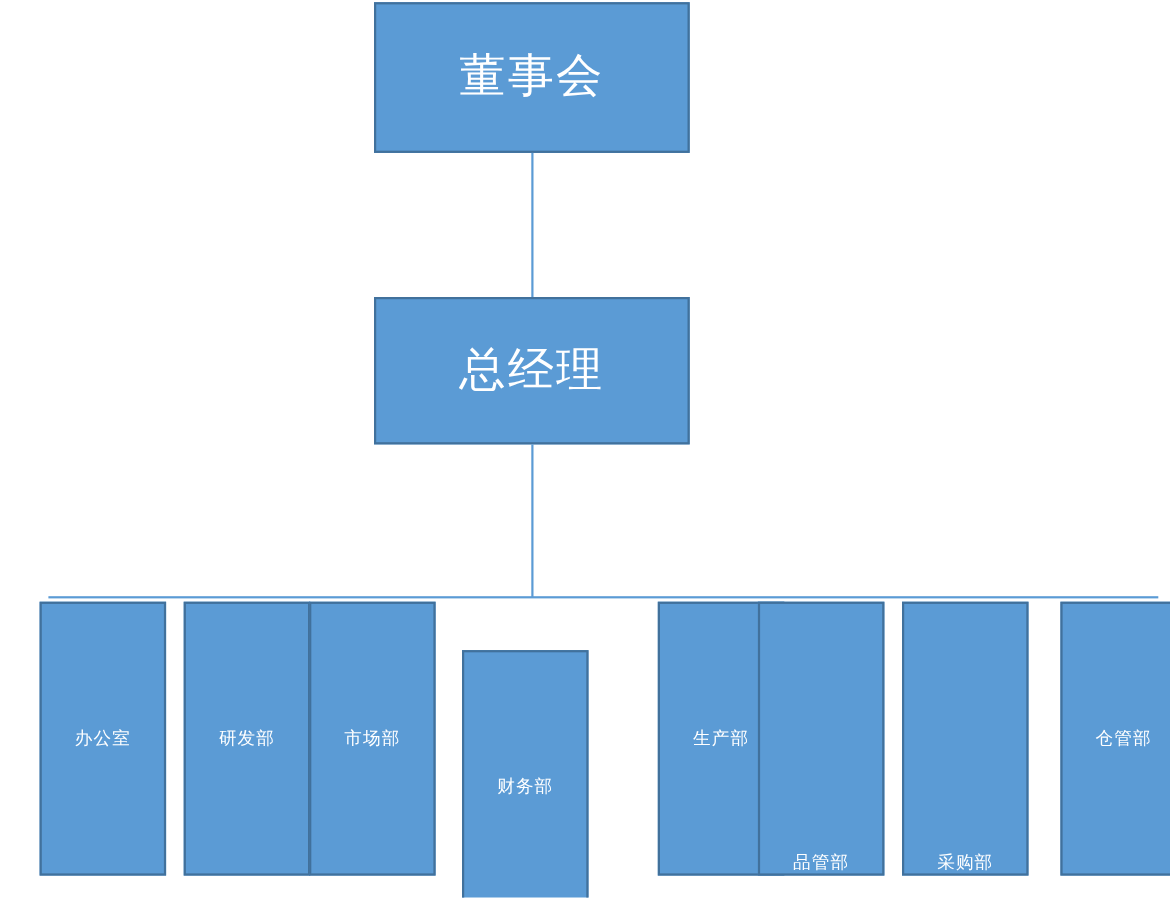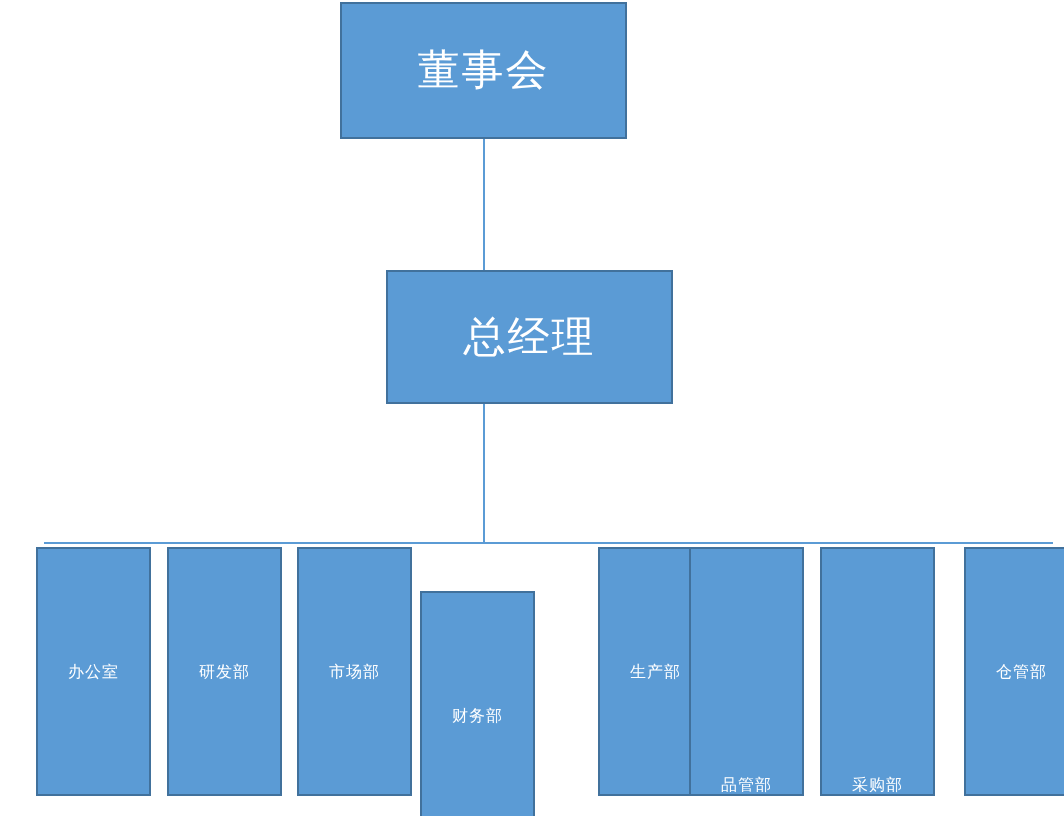--- a/index.html
+++ b/index.html
@@ -54,21 +54,20 @@
     font-size: 42px;
     letter-spacing: 2px;
   }
 
   
   .node-level-2 {
     left: 340px;
     top: 270px;
     width: 287px;
     height: 134px;
-    margin-left: 46px;
   }
   .node-level-2 .node-label {
     font-size: 42px;
     letter-spacing: 2px;
   }
 
   
   .node-level-3 {
     top: 547px;
     width: 115px;
@@ -129,21 +128,21 @@
 
   <div class="connector connector-horizontal connector-bus"></div>
 
   <div id="department-row">
       <div class="node node-level-3" style="left: 36px;">
         <span class="node-label">办公室</span>
       </div>
       <div class="node node-level-3" style="left: 167px; align-items: center;">
         <span class="node-label">研发部</span>
       </div>
-      <div class="node node-level-3" style="left: 297px;">
+      <div class="node node-level-3" style="left: 281px;">
         <span class="node-label">市场部</span>
       </div>
       <div class="node node-level-3" style="left: 420px; margin-top: 44px;">
         <span class="node-label">财务部</span>
       </div>
       <div class="node node-level-3" style="left: 558px; margin-left: 40px;">
         <span class="node-label">生产部</span>
       </div>
       <div class="node node-level-3" style="left: 689px; align-items: flex-end;">
         <span class="node-label">品管部</span>

